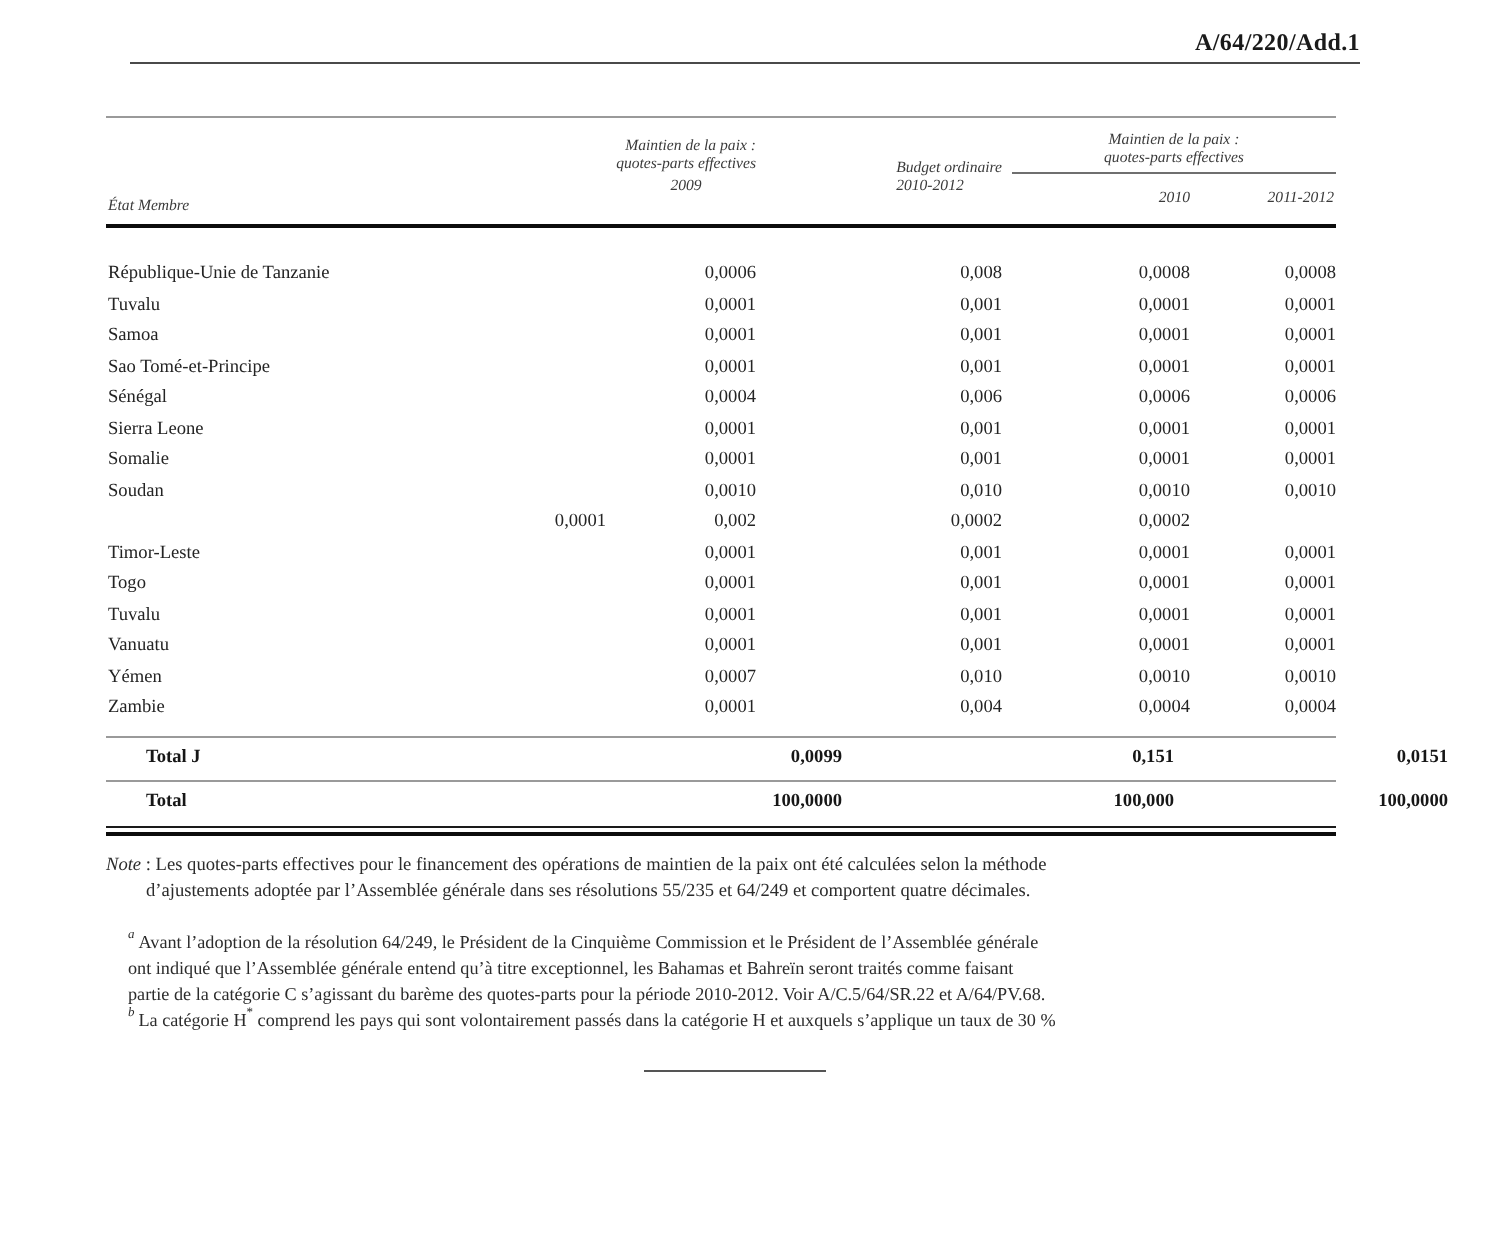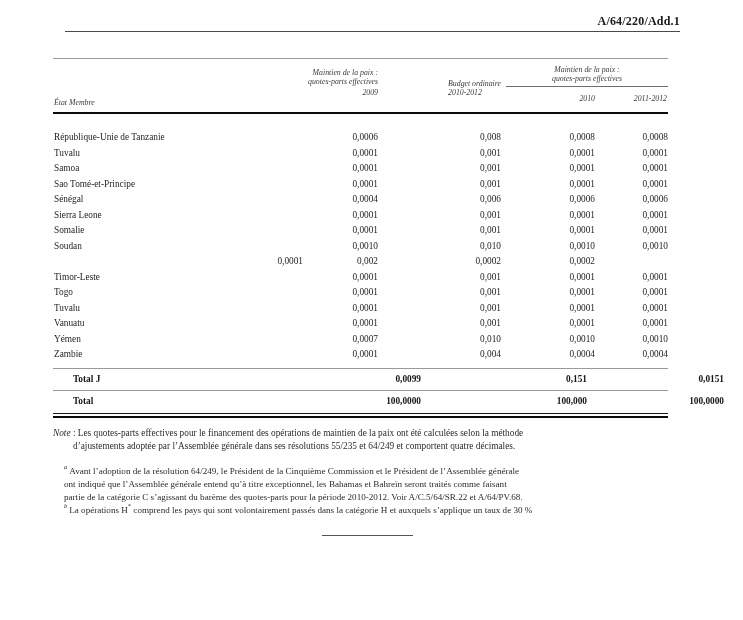--- a/index.html
+++ b/index.html
@@ -24,21 +24,21 @@
     position:absolute;left:53px;top:48px;width:615px;margin-top:10px;
   }
   
   .t-rule-thin{border-top:1px solid #9a9a9a;height:0;}
   #thead{
     position:relative;height:53px;
     border-top:1px solid #9a9a9a;
     font-style:italic;font-size:7.8px;line-height:9.2px;color:#3a3a3a;
   }
   .h-col2{position:absolute;top:9px;right:290px;text-align:right;}
-  .h-col2 .yr{margin-top:2px;}
+  .h-col2 .yr{margin-top:2px;text-align:center;}
   .h-col3{position:absolute;top:20px;right:167px;text-align:left;}
   .h-group{
     position:absolute;top:6px;left:453px;width:162px;
     text-align:center;padding-bottom:3px;
     border-bottom:1px solid #6f6f6f;
   }
   .h-y4{position:absolute;top:35px;right:73px;}
   .h-y5{position:absolute;top:35px;right:1px;}
   .h-state{position:absolute;bottom:5px;left:1px;}
   #rule-heavy-head{height:0;border-top:2.6px solid #0c0c0c;}
@@ -230,19 +230,19 @@
 
     <div id="note">
       <div><span class="it">Note</span><span> : Les quotes-parts effectives pour le financement des opérations de maintien de la paix ont été calculées selon la méthode</span></div>
       <div class="l2">d’ajustements adoptée par l’Assemblée générale dans ses résolutions 55/235 et 64/249 et comportent quatre décimales.</div>
     </div>
 
     <div id="footnotes">
       <div><sup class="fmark">a</sup><span>Avant l’adoption de la résolution 64/249, le Président de la Cinquième Commission et le Président de l’Assemblée générale</span></div>
       <div>ont indiqué que l’Assemblée générale entend qu’à titre exceptionnel, les Bahamas et Bahreïn seront traités comme faisant</div>
       <div>partie de la catégorie C s’agissant du barème des quotes-parts pour la période 2010-2012. Voir A/C.5/64/SR.22 et A/64/PV.68.</div>
-      <div><sup class="fmark">b</sup><span>La opérations H</span><sup class="star">*</sup><span> comprend les pays qui sont volontairement passés dans la catégorie H et auxquels s’applique un taux de 30 %</span></div>
+      <div><sup class="fmark">b</sup><span>La catégorie H</span><sup class="star">*</sup><span> comprend les pays qui sont volontairement passés dans la catégorie H et auxquels s’applique un taux de 30 %</span></div>
     </div>
 
   </div>
 
   <div id="end-line"></div>
 </div>
 
 </body></html>

